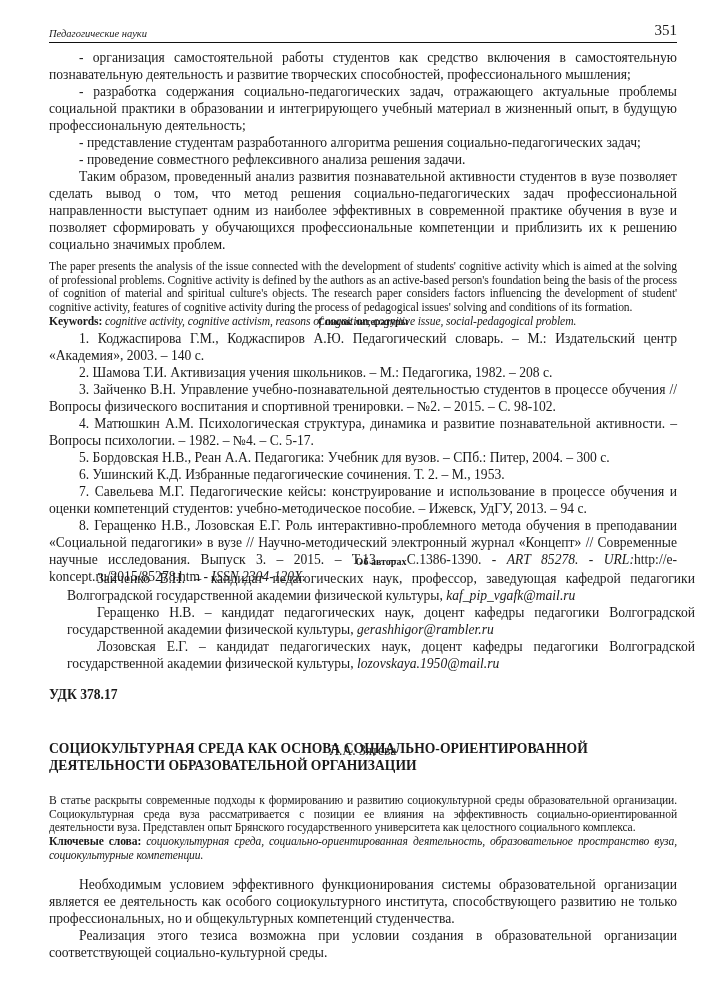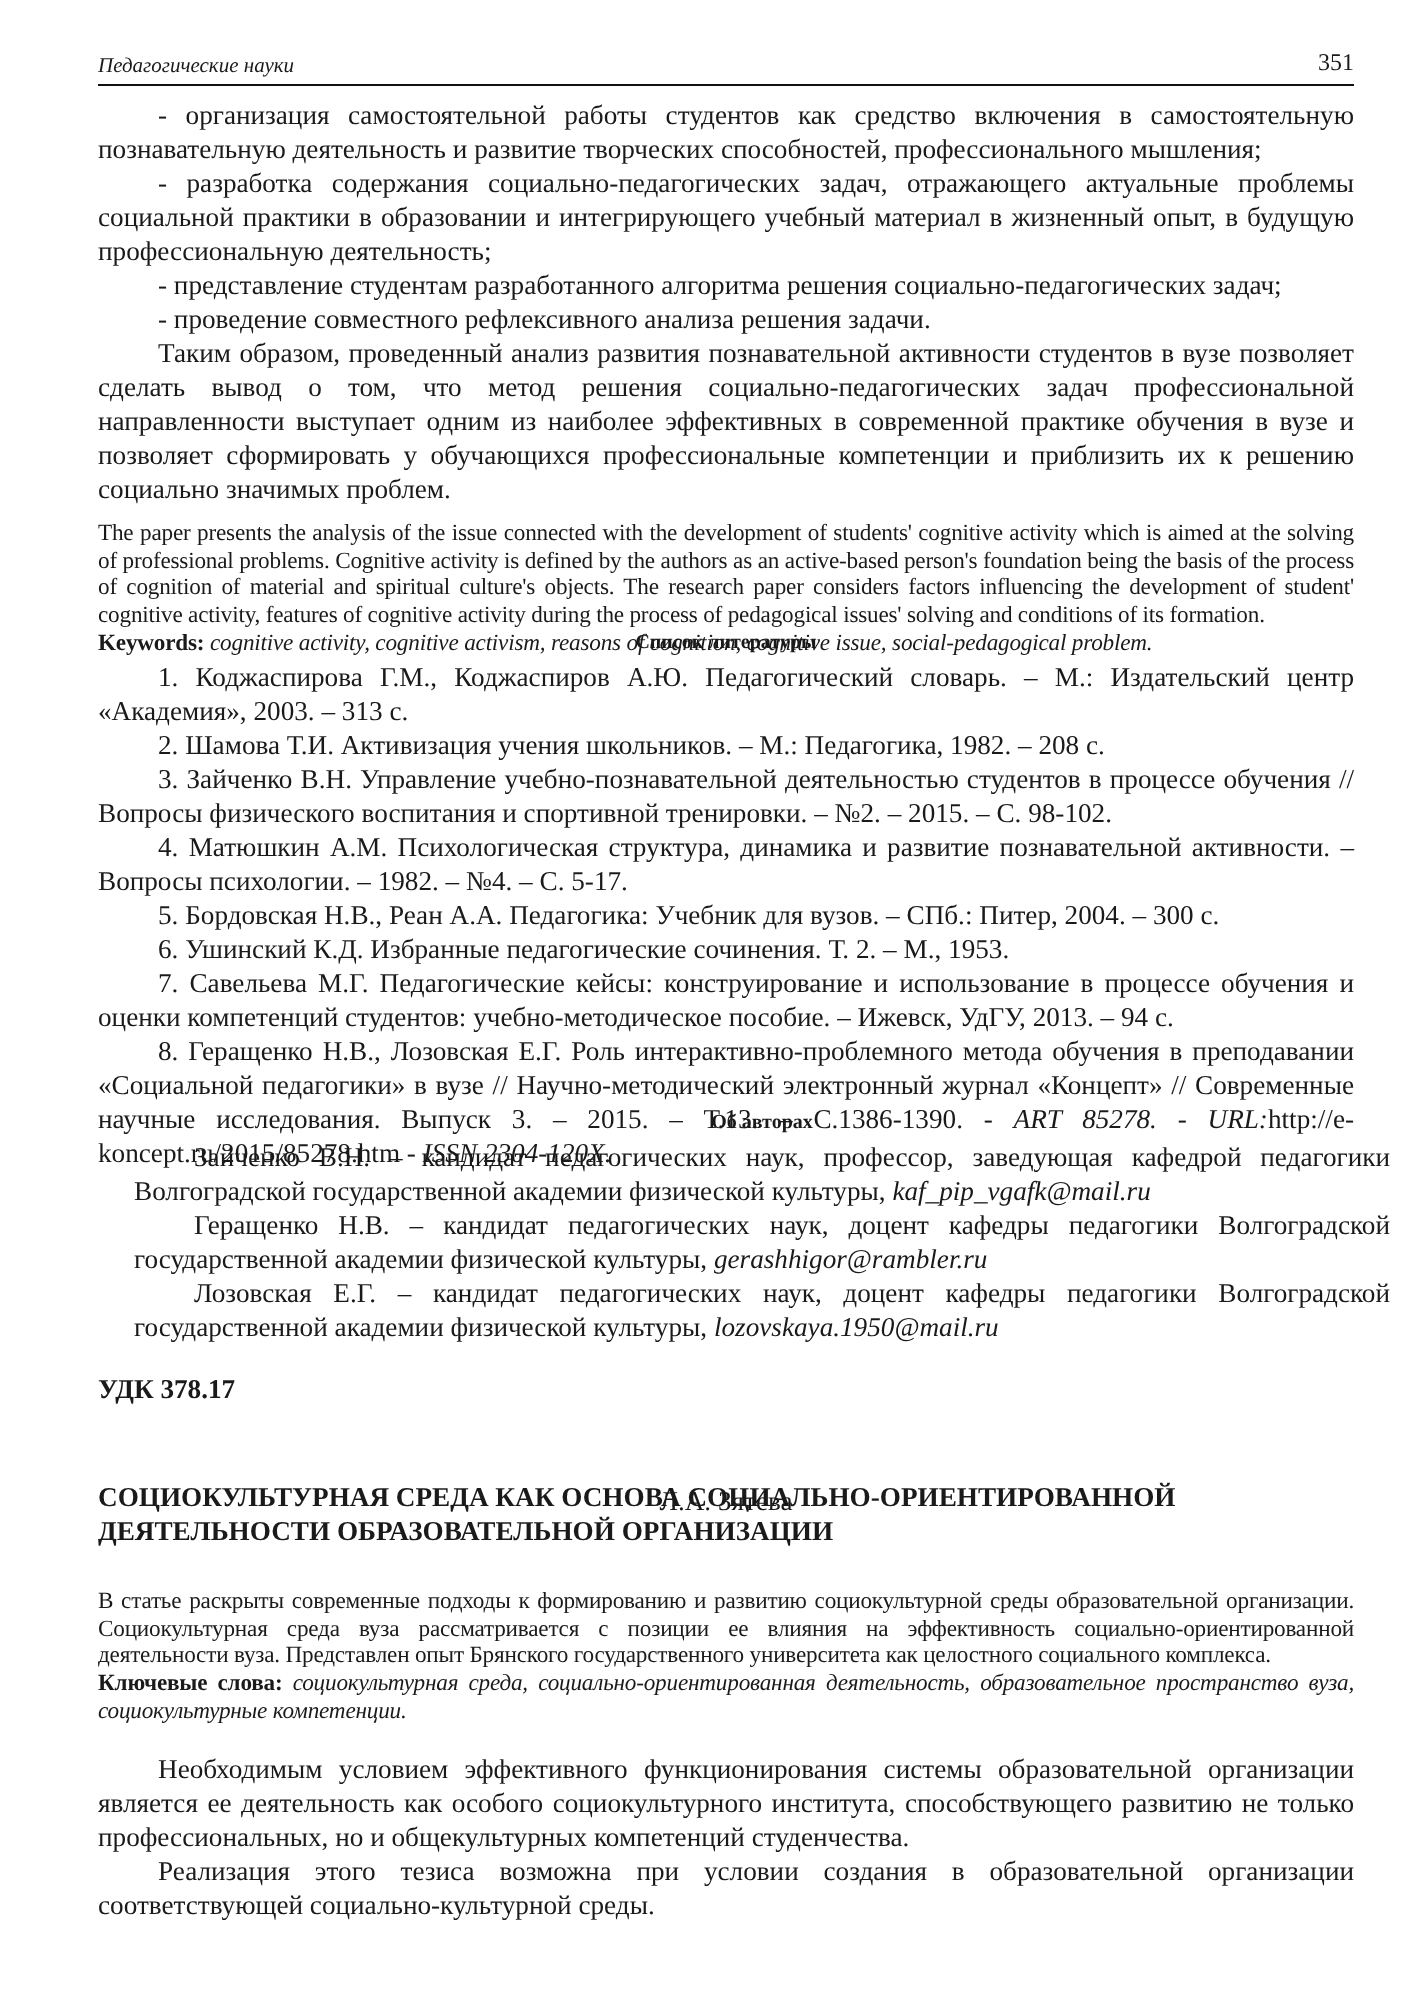--- a/index.html
+++ b/index.html
@@ -1,20 +1,20 @@
 <!DOCTYPE html>
 <html><head>
 <meta charset="utf-8">
 <style>
   html, body { margin: 0; padding: 0; background: #ffffff; }
   body { width: 709px; height: 1003px; position: relative; overflow: hidden; color: #1a1a1a; font-family: "Liberation Serif", serif; }
   .page { position: absolute; left: 49px; top: 0; width: 628px; }
   .running-head { position: absolute; top: 26px; left: 0; width: 628px; height: 16px; border-bottom: 1.5px solid #111; font-size: 10.5px; }
   .running-head .section { position: absolute; left: 0; bottom: 3px; font-style: italic; }
-  .running-head .pnum { position: absolute; right: 0; bottom: 3px; font-size: 12px; margin-top: 28px; }
+  .running-head .pnum { position: absolute; right: 0; bottom: 3px; font-size: 15px; margin-top: 28px; }
   .body-text { font-size: 13.6px; line-height: 17px; text-align: justify; margin: 0; }
   .indent { text-indent: 30px; }
   .p { margin: 0; }
   #block1 { position: absolute; top: 49px; left: 0; width: 628px; }
   .abstract { font-size: 11.6px; line-height: 13.7px; text-align: justify; margin: 0; letter-spacing: -0.1px; }
   #abstract-en { position: absolute; top: 260px; left: 0; width: 628px; }
   .kw-label { font-weight: bold; }
   .kw-text { font-style: italic; }
   .heading { text-align: center; font-weight: bold; font-size: 10px; line-height: 17px; margin: 0; }
   #refs { position: absolute; top: 313px; left: 0; width: 628px; }
@@ -48,21 +48,21 @@
   <div id="abstract-en">
     <p class="abstract">The paper presents the analysis of the issue connected with the development of students' cognitive activity which is aimed at the solving of professional problems. Cognitive activity is defined by the authors as an active-based person's foundation being the basis of the process of cognition of material and spiritual culture's objects. The research paper considers factors influencing the development of student' cognitive activity, features of cognitive activity during the process of pedagogical issues' solving and conditions of its formation.</p>
     <p class="abstract" style="text-align:left;">
       <span class="kw-label">Keywords:</span>
       <span class="kw-text">cognitive activity, cognitive activism, reasons of cognition, cognitive issue, social-pedagogical problem.</span>
     </p>
   </div>
 
   <div id="refs">
     <p class="heading">Список литературы</p>
-    <p class="body-text indent p">1. Коджаспирова Г.М., Коджаспиров А.Ю. Педагогический словарь. – М.: Издательский центр «Академия», 2003. – 313 с.</p>
+    <p class="body-text indent p">1. Коджаспирова Г.М., Коджаспиров А.Ю. Педагогический словарь. – М.: Издательский центр «Академия», 2003. – 140 с.</p>
     <p class="body-text indent p">2. Шамова Т.И. Активизация учения школьников. – М.: Педагогика, 1982. – 208 с.</p>
     <p class="body-text indent p">3. Зайченко В.Н. Управление учебно-познавательной деятельностью студентов в процессе обучения // Вопросы физического воспитания и спортивной тренировки. – №2. – 2015. – С. 98-102.</p>
     <p class="body-text indent p">4. Матюшкин А.М. Психологическая структура, динамика и развитие познавательной активности. – Вопросы психологии. – 1982. – №4. – С. 5-17.</p>
     <p class="body-text indent p">5. Бордовская Н.В., Реан А.А. Педагогика: Учебник для вузов. – СПб.: Питер, 2004. – 300 с.</p>
     <p class="body-text indent p">6. Ушинский К.Д. Избранные педагогические сочинения. Т. 2. – М., 1953.</p>
     <p class="body-text indent p">7. Савельева М.Г. Педагогические кейсы: конструирование и использование в процессе обучения и оценки компетенций студентов: учебно-методическое пособие. – Ижевск, УдГУ, 2013. – 94 с.</p>
     <p class="body-text indent p"><span>8. Геращенко Н.В., Лозовская Е.Г. Роль интерактивно-проблемного метода обучения в преподавании «Социальной педагогики» в вузе // Научно-методический электронный журнал «Концепт» // Современные научные исследования. Выпуск 3. – 2015. – Т.13. – С.1386-1390. - </span><span class="ital">ART 85278.</span><span> - </span><span class="ital">URL:</span><span>http://e-koncept.ru/2015/85278.htm</span><span> - </span><span class="ital">ISSN 2304-120X.</span></p>
   </div>
 
   <div id="authors">

